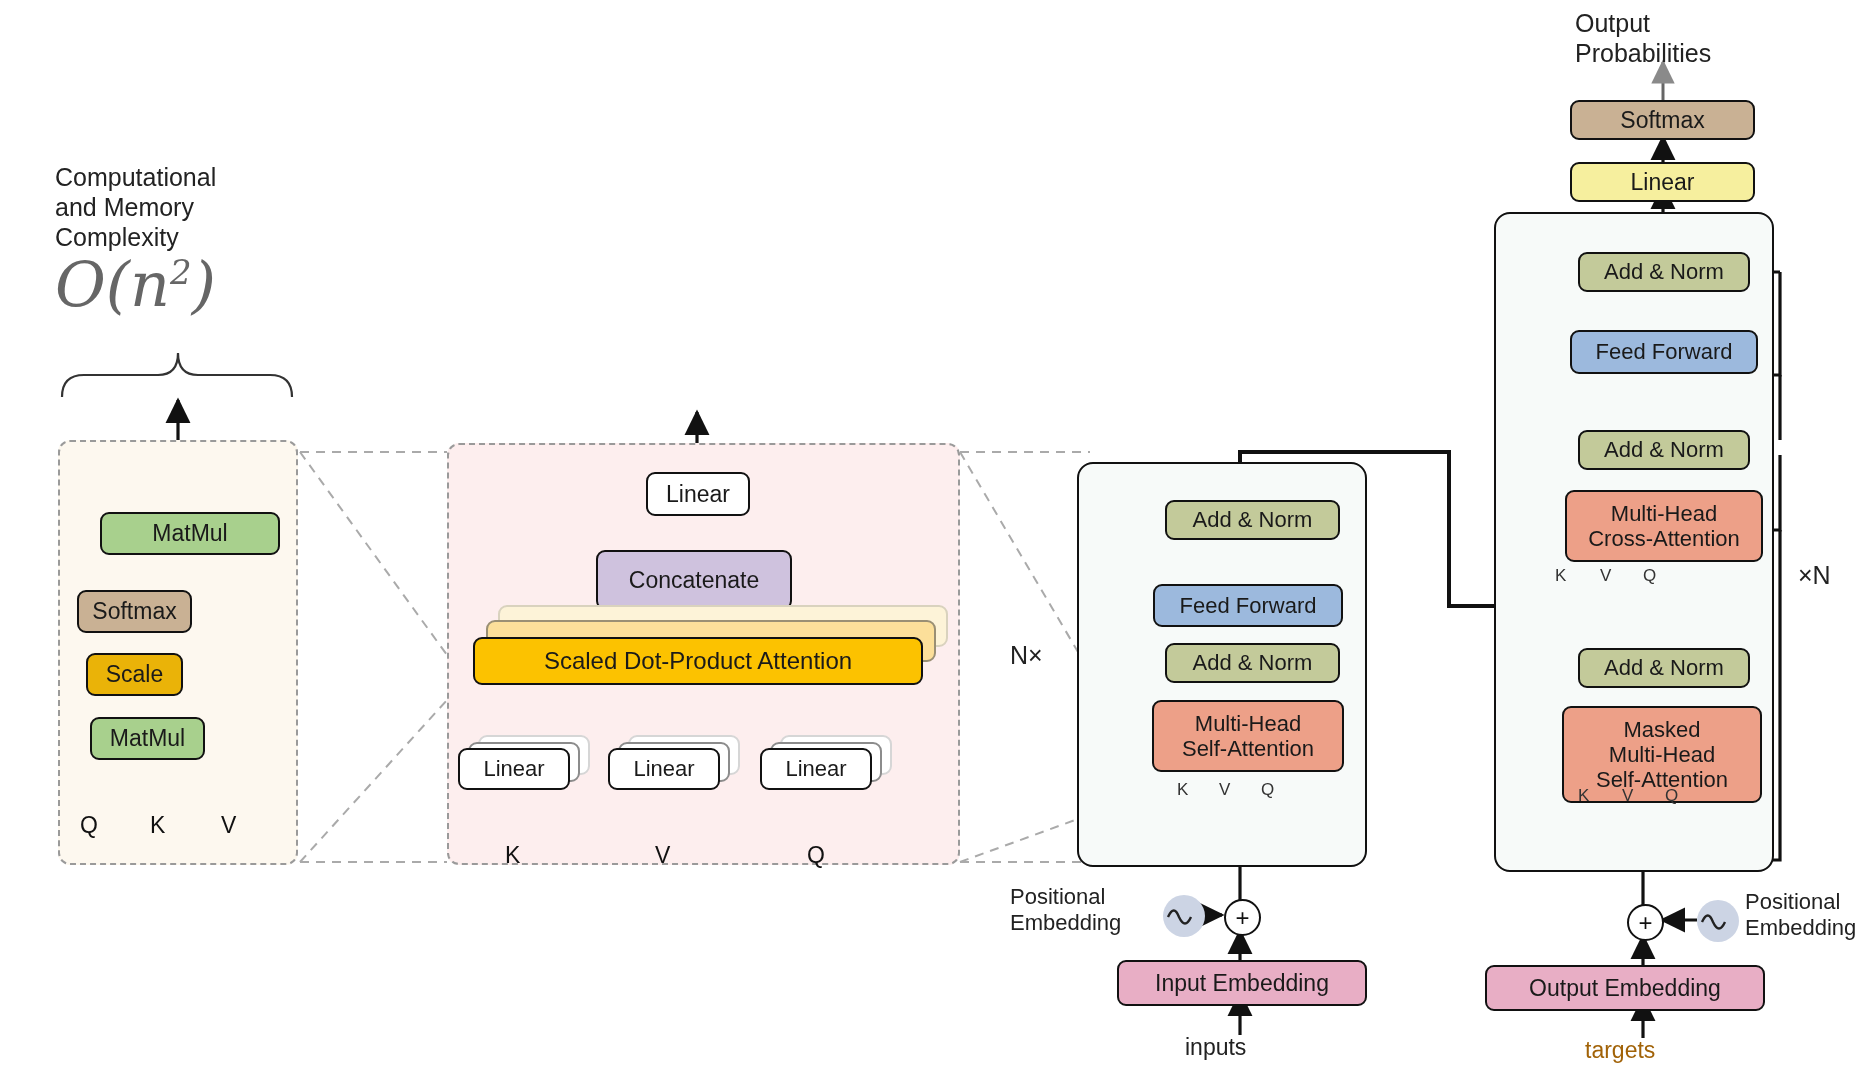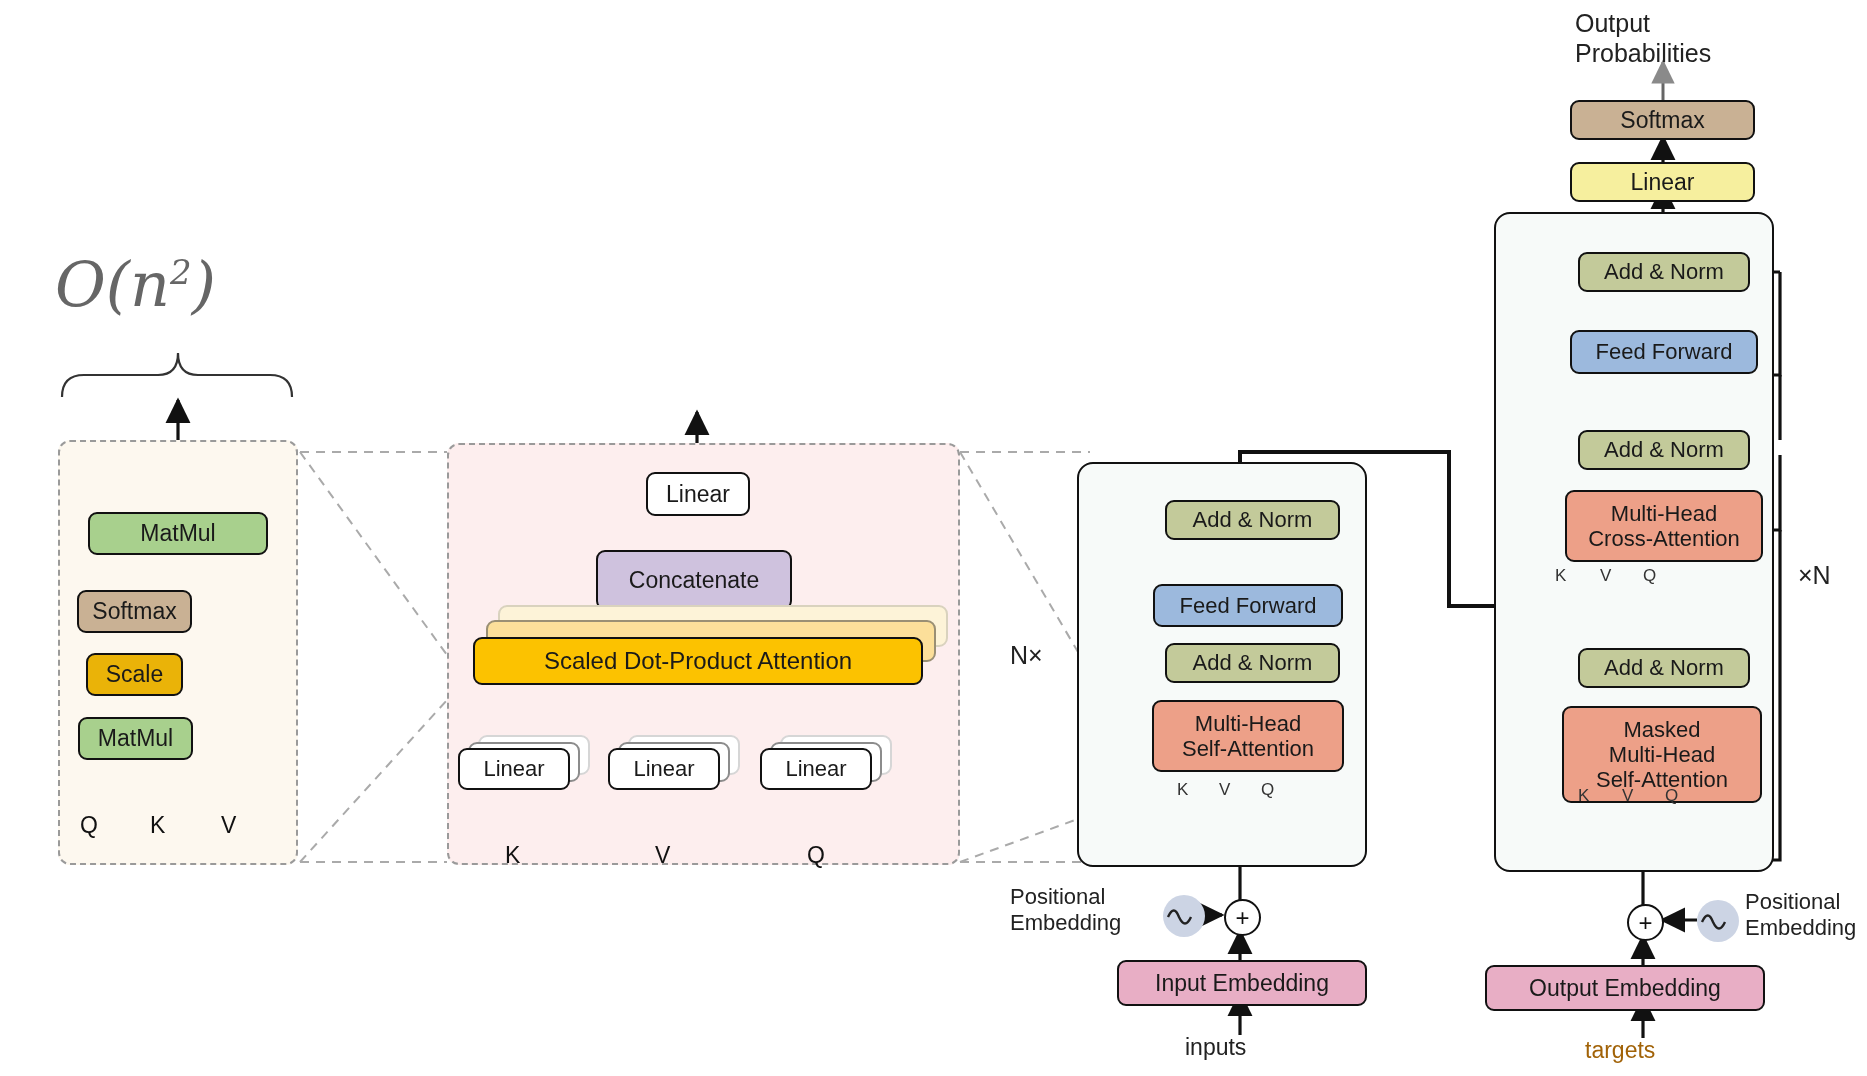--- a/index.html
+++ b/index.html
@@ -11,21 +11,21 @@
     overflow:hidden;
     position:relative;
   }
   #stage { position:absolute; left:0; top:0; width:1867px; height:1076px; }
   svg.layer { position:absolute; left:0; top:0; width:1867px; height:1076px; pointer-events:none; }
 
   .node { position:absolute; box-sizing:border-box; display:flex;
           align-items:center; justify-content:center; text-align:center;
           border:2.5px solid #111; border-radius:9px; line-height:1.15; }
   .node.plain { background:#ffffff; }
-  .node.green   { background:#a8d08d; }
+  .node.green   { background:#a8d08d;margin-left:12px; }
   .node.tan     { background:#c9b194; }
   .node.blue    { background:#eab308; }
   .node.olive   { background:#c3ca9a; }
   .node.ff      { background:#9cb9dd; }
   .node.salmon  { background:#eda088; }
   .node.pink    { background:#e8aec5; }
   .node.yellow  { background:#f6ef9e; }
   .node.gold    { background:#fcc200; }
   .node.purple  { background:#cfc2de; }
 
@@ -179,20 +179,25 @@
     <path d="M1600,805 L1600,818 L1686,818 L1686,805" fill="none" stroke="#111" stroke-width="3"></path>
     <line x1="1643" y1="920" x2="1643" y2="818" stroke="#111" stroke-width="3.2"></line>
 
     <line x1="1643" y1="965" x2="1643" y2="936" stroke="#111" stroke-width="3.2" marker-end="url(#ah)"></line>
 
     <line x1="1643" y1="1038" x2="1643" y2="998" stroke="#111" stroke-width="3.2" marker-end="url(#ah)"></line>
 
     <line x1="1697" y1="920" x2="1662" y2="920" stroke="#111" stroke-width="3.2" marker-end="url(#ah)"></line>
   </svg>
 
+  <div class="label" style="left:55px; top:162px; width:245px; font-size:25px; color:#222;">
+    <div>Computational</div>
+    <div>and Memory</div>
+    <div>Complexity</div>
+  </div>
   <div class="bigO" style="left:55px; top:248px; width:245px; font-size:62px;">
     <span>O</span><span>(</span><span>n</span><sup style="font-size:34px;">2</sup><span>)</span>
   </div>
 
   <div class="dashbox cream" style="left:58px; top:440px; width:240px; top:440px; height:425px;"></div>
 
   <div class="node green" style="left:88px; top:512px; width:180px; height:43px; font-size:23px;">
     <span>MatMul</span>
   </div>
   <div class="node tan" style="left:77px; top:590px; width:115px; height:43px; font-size:23px;">

